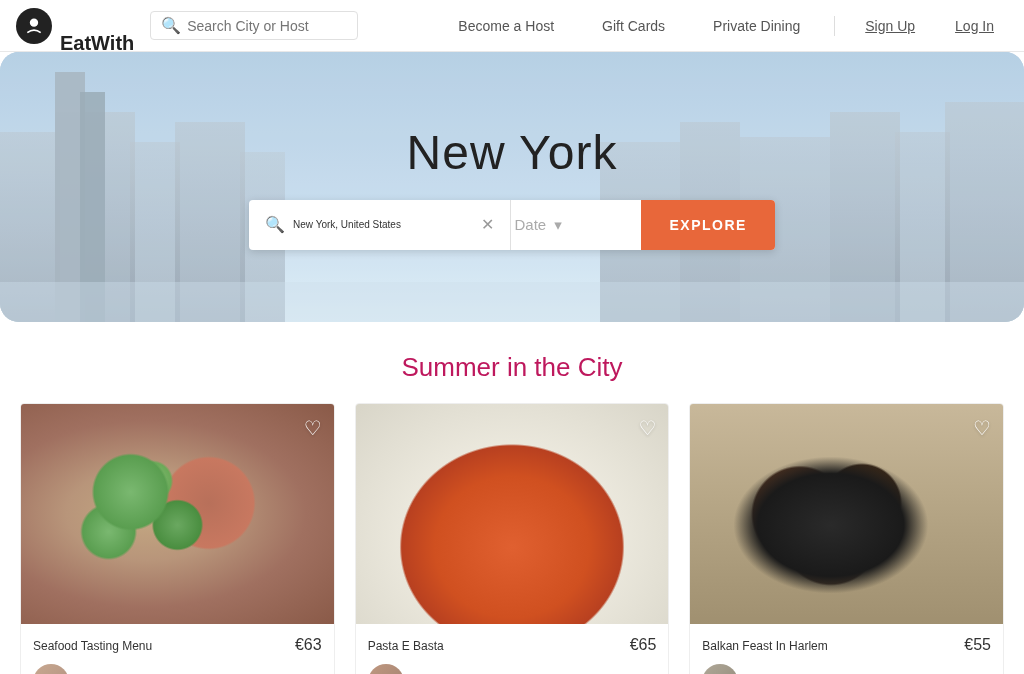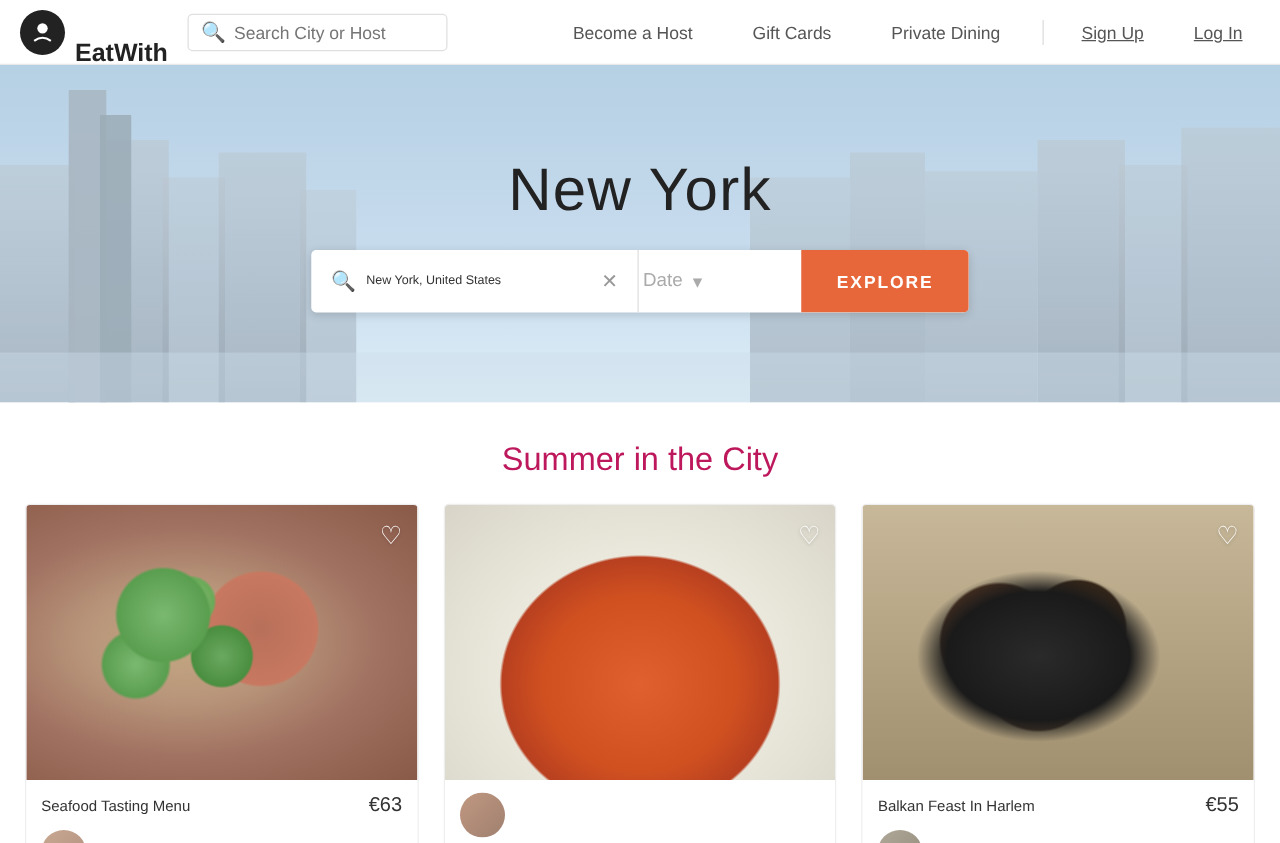--- a/index.html
+++ b/index.html
@@ -87,20 +87,21 @@
 
     
     .hero {
       position: relative;
       height: 270px;
       overflow: hidden;
       display: flex;
       align-items: center;
       justify-content: center;
       flex-direction: column;
+      border-radius: 19px;
     }
     
     .hero-skyline {
       position: absolute;
       inset: 0;
       background:
         linear-gradient(to bottom, #b8cfe0 0%, #c5d8e8 40%, #d5e5ef 70%, #e0ecf4 100%);
       z-index: 0;
     }
     .hero-content {
@@ -399,20 +400,24 @@
     </div>
   </div>
 
   <div class="card">
     <div class="card-image-wrapper">
       <div class="card-image-placeholder food-2">
         <div class="food-pasta"></div>
       </div>
       <span class="card-heart">♡</span>
     </div>
+    <div class="card-info">
+      <span class="card-name">Pasta E Basta</span>
+      <span class="card-price">€65</span>
+    </div>
     <div class="card-host">
       <div class="host-avatar">
         <div class="avatar-img" style="background:linear-gradient(135deg,#c09880,#a08070);"></div>
       </div>
 
     </div>
   </div>
 
   <div class="card">
     <div class="card-image-wrapper">

